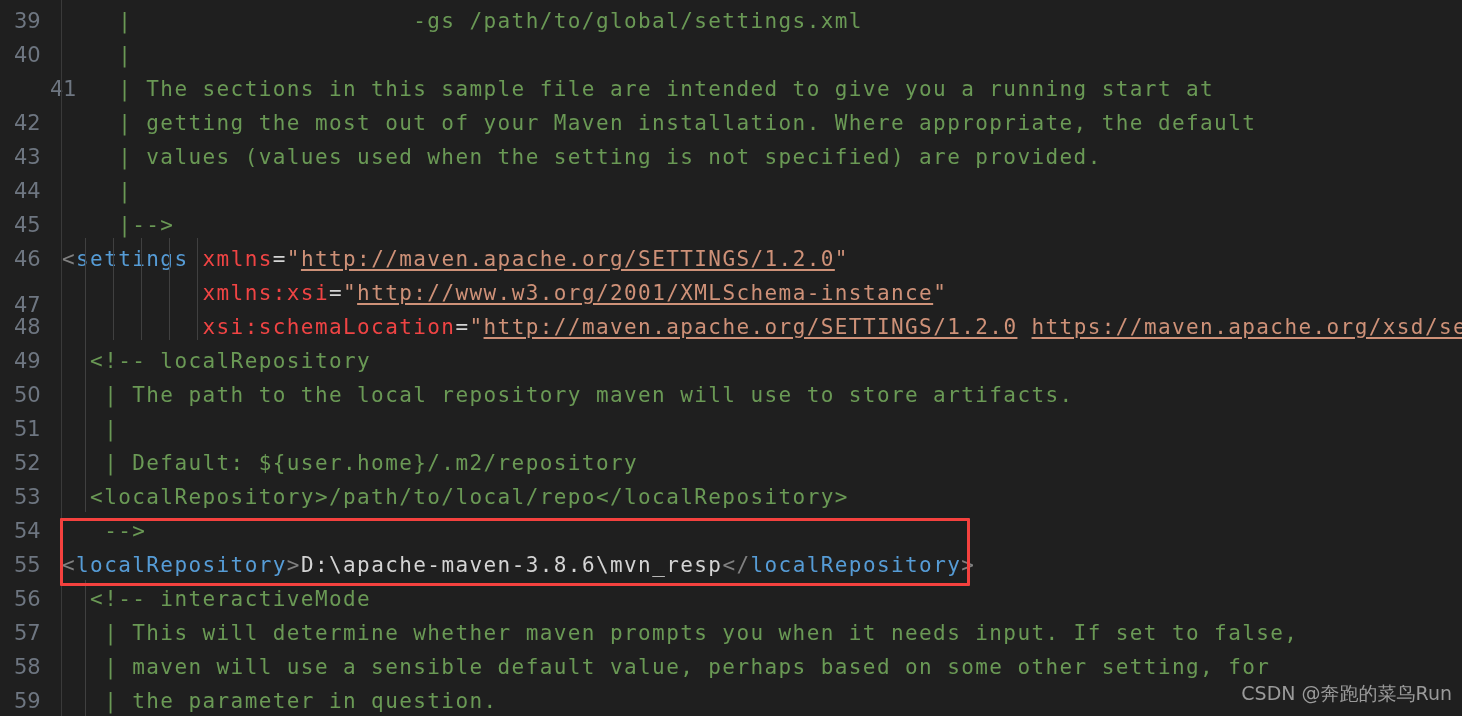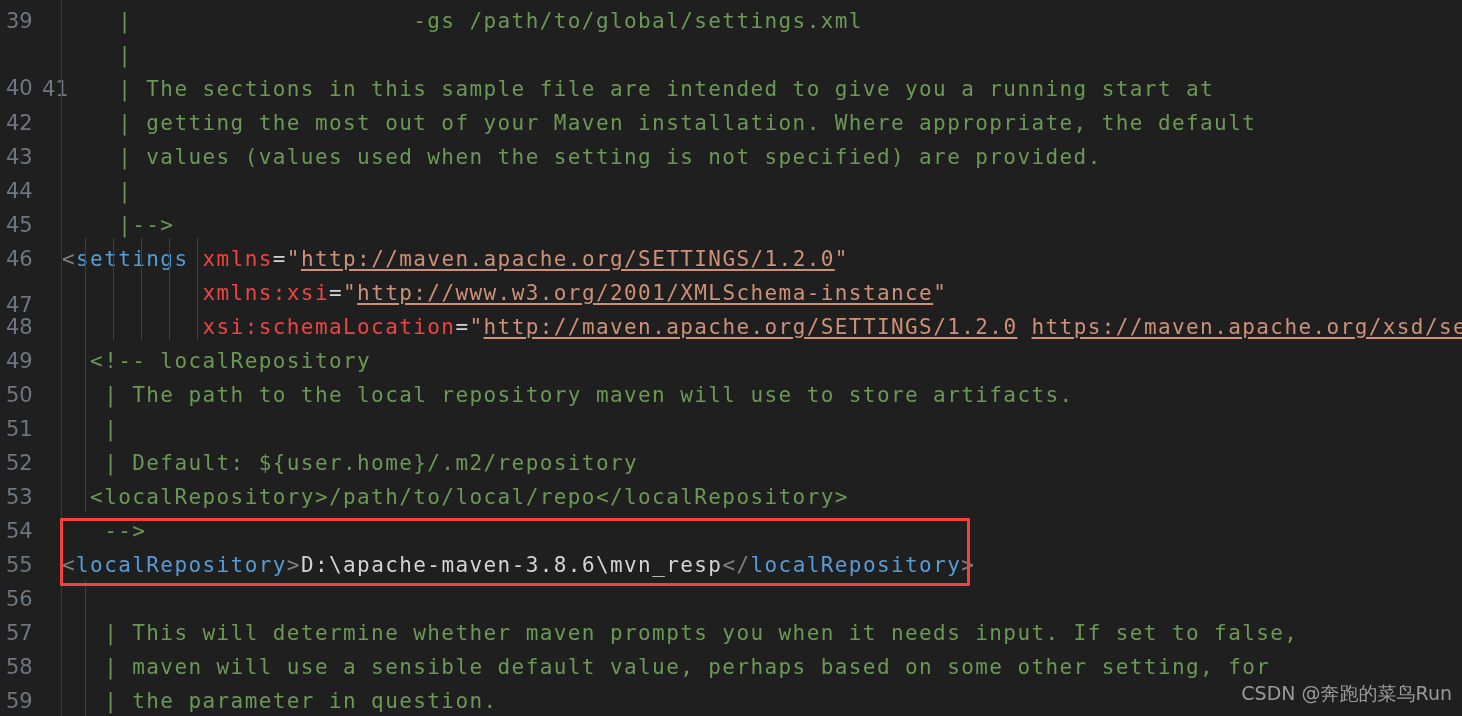--- a/index.html
+++ b/index.html
@@ -28,21 +28,21 @@
   }
   #gutter-border {
     position: absolute;
     left: 61px; top: 0;
     width: 1px; height: 716px;
     background: #3a3a3a;
     z-index: 5;
   }
   .lnum {
     position: absolute;
-    left: 0;
+    left: 8px;
     width: 48px;
     text-align: left;
     padding-left: 6px;
     box-sizing: border-box;
     color: #6e7681;
     font-size: 21px;
     line-height: 34px;
     height: 34px;
     font-family: "DejaVu Sans", "Liberation Sans", sans-serif;
   }
@@ -102,21 +102,21 @@
     white-space: nowrap;
   }
 </style>
 </head>
 <body>
 
 <div id="editor">
 
   <div id="gutter">
       <div class="lnum" style="top: 4px;">39</div>
-      <div class="lnum" style="top: 38px; margin-top: 33px;">40</div>
+      <div class="lnum" style="top: 38px;">40</div>
       <div class="lnum" style="top: 72px; padding-left: 42px;">41</div>
       <div class="lnum" style="top: 106px;">42</div>
       <div class="lnum" style="top: 140px;">43</div>
       <div class="lnum" style="top: 174px;">44</div>
       <div class="lnum" style="top: 208px;">45</div>
       <div class="lnum" style="top: 242px;">46</div>
       <div class="lnum" style="top: 276px; margin-top: 12px;">47</div>
       <div class="lnum" style="top: 310px;">48</div>
       <div class="lnum" style="top: 344px;">49</div>
       <div class="lnum" style="top: 378px;">50</div>
@@ -150,20 +150,21 @@
       <div class="line" style="top: 242px; letter-spacing: 1.407px;"><span class="tagb">&lt;</span><span class="tag">settings</span><span class="txt"> </span><span class="attr">xmlns</span><span class="eq">=</span><span class="str">"</span><span class="link">http://maven.apache.org/SETTINGS/1.2.0</span><span class="str">"</span></div>
       <div class="line" style="top: 276px; letter-spacing: 1.407px;"><span class="txt">          </span><span class="attr">xmlns:xsi</span><span class="eq">=</span><span class="str">"</span><span class="link">http://www.w3.org/2001/XMLSchema-instance</span><span class="str">"</span></div>
       <div class="line" style="top: 310px; letter-spacing: 1.407px;"><span class="txt">          </span><span class="attr">xsi:schemaLocation</span><span class="eq">=</span><span class="str">"</span><span class="link">http://maven.apache.org/SETTINGS/1.2.0</span><span class="str"> </span><span class="link">https://maven.apache.org/xsd/sett</span></div>
       <div class="line" style="top: 344px; letter-spacing: 1.407px;"><span class="cmt">  &lt;!-- localRepository</span></div>
       <div class="line" style="top: 378px; letter-spacing: 1.407px;"><span class="cmt">   | The path to the local repository maven will use to store artifacts.</span></div>
       <div class="line" style="top: 412px; letter-spacing: 1.407px;"><span class="cmt">   |</span></div>
       <div class="line" style="top: 446px; letter-spacing: 1.407px;"><span class="cmt">   | Default: ${user.home}/.m2/repository</span></div>
       <div class="line" style="top: 480px; letter-spacing: 1.407px;"><span class="cmt">  &lt;localRepository&gt;/path/to/local/repo&lt;/localRepository&gt;</span></div>
       <div class="line" style="top: 514px; letter-spacing: 1.407px;"><span class="cmt">   --&gt;</span></div>
       <div class="line" style="top: 548px; letter-spacing: 1.407px;"><span class="tagb">&lt;</span><span class="tag">localRepository</span><span class="tagb">&gt;</span><span class="txt">D:\apache-maven-3.8.6\mvn_resp</span><span class="tagb">&lt;/</span><span class="tag">localRepository</span><span class="tagb">&gt;</span></div>
+      <div class="line" style="top: 582px; letter-spacing: 1.407px;"><span class="cmt">  &lt;!-- interactiveMode</span></div>
       <div class="line" style="top: 616px; letter-spacing: 1.407px;"><span class="cmt">   | This will determine whether maven prompts you when it needs input. If set to false,</span></div>
       <div class="line" style="top: 650px; letter-spacing: 1.407px;"><span class="cmt">   | maven will use a sensible default value, perhaps based on some other setting, for</span></div>
       <div class="line" style="top: 684px; letter-spacing: 1.407px;"><span class="cmt">   | the parameter in question.</span></div>
     </div>
 
   <div id="hlbox" style="left: 60px; top: 518px; width: 910px; height: 68px; border-color: rgb(244, 65, 62);"></div>
 
   <div id="watermark">CSDN @奔跑的菜鸟Run</div>
 
 </div>

